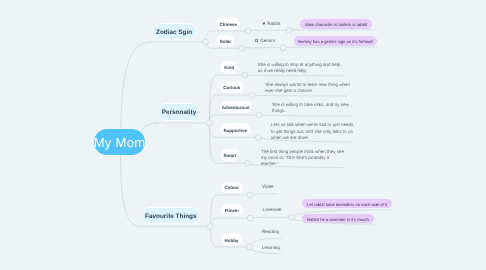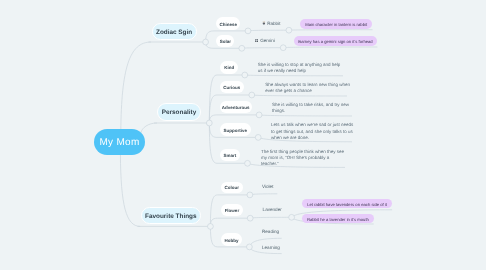--- a/index.html
+++ b/index.html
@@ -4,21 +4,21 @@
 <title>My Mom</title>
 <style>
   html,body{margin:0;padding:0;}
   body{width:486px;height:270px;background:#eef3f5;
        font-family:"Liberation Sans",sans-serif;overflow:hidden;
        -webkit-font-smoothing:antialiased;text-rendering:geometricPrecision;}
   #map{position:relative;width:486px;height:270px;}
   svg#links{position:absolute;left:0;top:0;width:486px;height:270px;}
   .nd{position:absolute;box-sizing:border-box;display:flex;align-items:center;
       justify-content:center;white-space:nowrap;}
-  .root{background:#4fc3f7;color:#fff;border-radius:13px;font-size:10px;letter-spacing:.3px;}
+  .root{background:#4fc3f7;color:#fff;border-radius:13px;font-size:13px;letter-spacing:.3px;}
   .lvl1{background:#ddf4fd;border:1.6px solid #fff;border-radius:9px;color:#36454f;
         font-weight:bold;font-size:6.4px;letter-spacing:0px;padding-top:1.5px;}
   .lvl2{background:#fff;border-radius:7px;color:#36454f;font-weight:bold;font-size:4.5px;padding-top:1.2px;}
   .lvl3{position:absolute;color:#51626d;font-size:4.6px;white-space:nowrap;
         display:flex;align-items:center;gap:1.8px;}
   .lvl3 svg{display:block;flex:0 0 auto;}
   .note{position:absolute;background:#e7cbfa;border-radius:5.2px;color:#3f3455;font-size:4.2px;
         display:flex;align-items:center;justify-content:center;box-sizing:border-box;white-space:nowrap;padding-top:1.4px;}
   .detail{position:absolute;color:#5a6b77;font-size:4.5px;line-height:6.3px;}
 </style>

